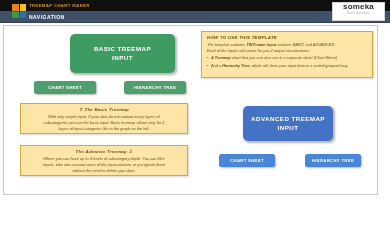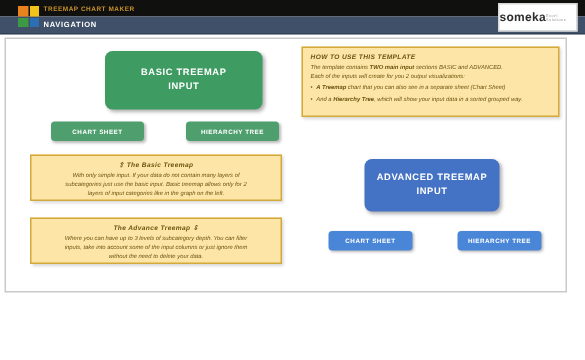--- a/index.html
+++ b/index.html
@@ -57,21 +57,21 @@
   }
 
   
   .brand {
     position: absolute;
     right: 5px; top: 2px;
     width: 51px; height: 17px;
     background: #ffffff;
     border: 0.5px solid #d8d8d8;
     display: flex;
-    flex-direction: row;
+    flex-direction: column;
     align-items: center;
     justify-content: flex-start;
   }
   .brand-name {
     font-size: 8px;
     font-weight: bold;
     color: #2d2d2d;
     letter-spacing: 0.2px;
     line-height: 1;
   }

